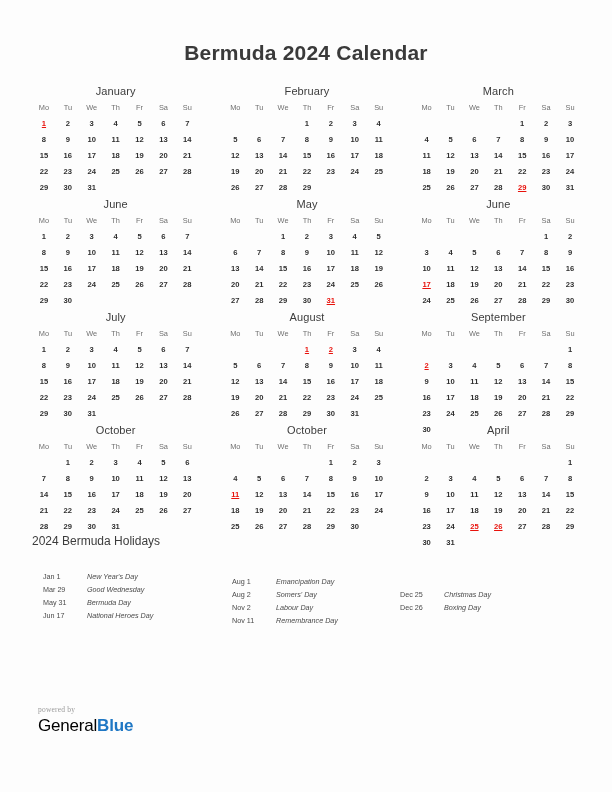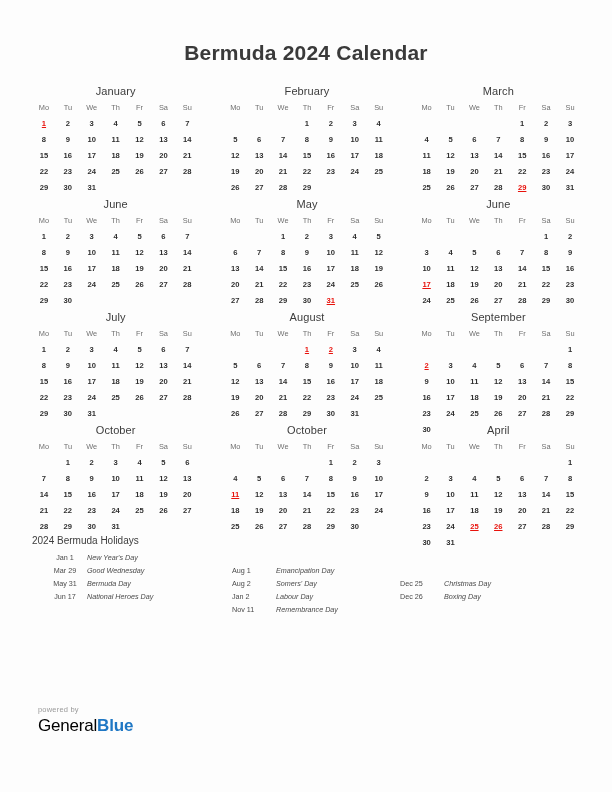--- a/index.html
+++ b/index.html
@@ -80,23 +80,23 @@
     color: transparent;
   }
 
   .holidays-section {
     position: absolute;
     left: 32px;
     top: 536px;
     right: 30px;
   }
   .holidays-title {
-    font-size: 10px;
+    font-size: 12px;
     color: #3c3c3c;
-    margin: 0 0 5px 0;
+    margin: 0 0 16px 0;
     line-height: 10px;
   }
   .holidays-columns {
     position: relative;
     height: 60px;
   }
   .hol-col {
     position: absolute;
     top: 0;
   }
@@ -125,20 +125,21 @@
     position: absolute;
     left: 38px;
     top: 705px;
   }
   .powered-by {
     font-size: 7.5px;
     color: #9a9a9a;
     letter-spacing: 0.2px;
     line-height: 10px;
     margin: 0 0 1px 0;
+    font-family: Liberation Serif, serif;
   }
   .brand {
     font-size: 17px;
     line-height: 20px;
     letter-spacing: -0.2px;
   }
   .brand .general { color: #000000; }
   .brand .blue { color: #1f77c4; font-weight: bold; }
 </style>
 </head>
@@ -921,21 +922,21 @@
               <td class="empty">&nbsp;</td>
             </tr>
           </tbody>
         </table>
       </div>
     </div>
 
   <div class="holidays-section">
     <div class="holidays-title">2024 Bermuda Holidays</div>
     <div class="holidays-columns">
-        <div class="hol-col hol-col-0" style="top: 0px; text-align: center;">
+        <div class="hol-col hol-col-0" style="top: 8px;">
           <div class="hol-row">
             <span class="hol-date">Jan 1</span>
             <span class="hol-name">New Year's Day</span>
           </div>
           <div class="hol-row">
             <span class="hol-date">Mar 29</span>
             <span class="hol-name">Good Wednesday</span>
           </div>
           <div class="hol-row">
             <span class="hol-date">May 31</span>
@@ -949,21 +950,21 @@
         <div class="hol-col hol-col-1" style="top: 13px;">
           <div class="hol-row">
             <span class="hol-date">Aug 1</span>
             <span class="hol-name">Emancipation Day</span>
           </div>
           <div class="hol-row">
             <span class="hol-date">Aug 2</span>
             <span class="hol-name">Somers' Day</span>
           </div>
           <div class="hol-row">
-            <span class="hol-date">Jan 2</span>
+            <span class="hol-date">Nov 2</span>
             <span class="hol-name">Labour Day</span>
           </div>
           <div class="hol-row">
             <span class="hol-date">Nov 11</span>
             <span class="hol-name">Remembrance Day</span>
           </div>
         </div>
         <div class="hol-col hol-col-2" style="top: 26px;">
           <div class="hol-row">
             <span class="hol-date">Dec 25</span>

